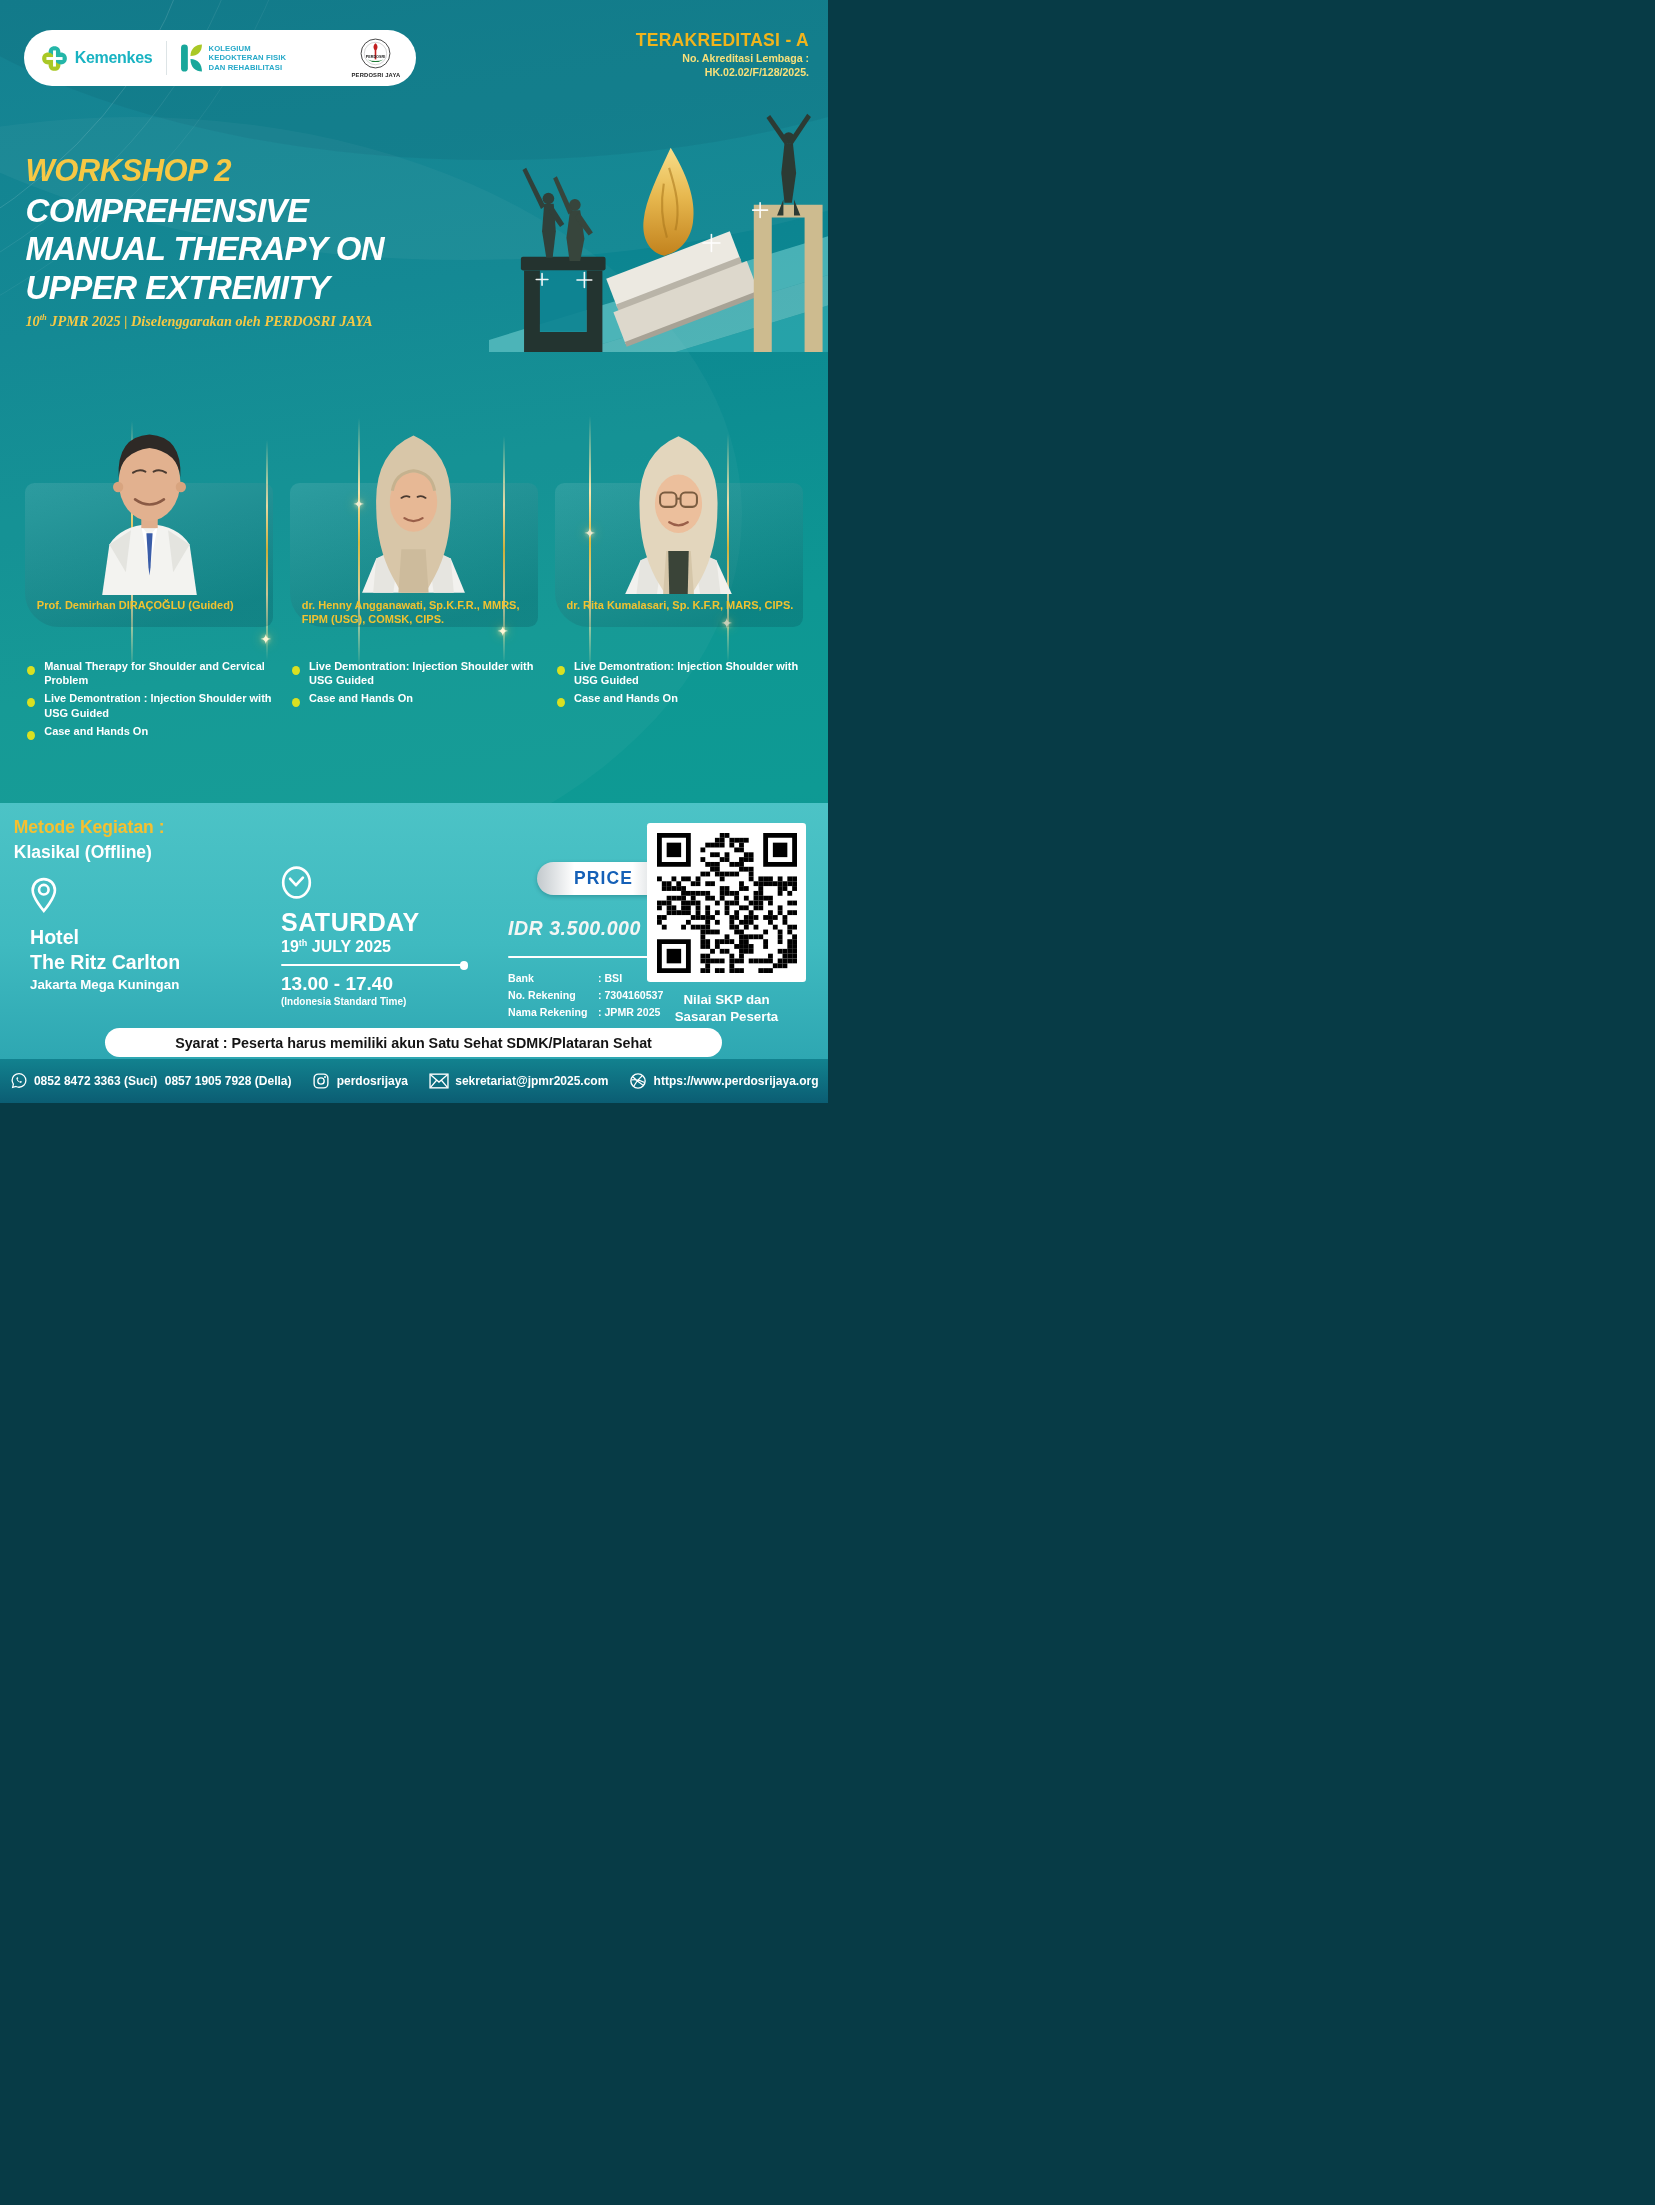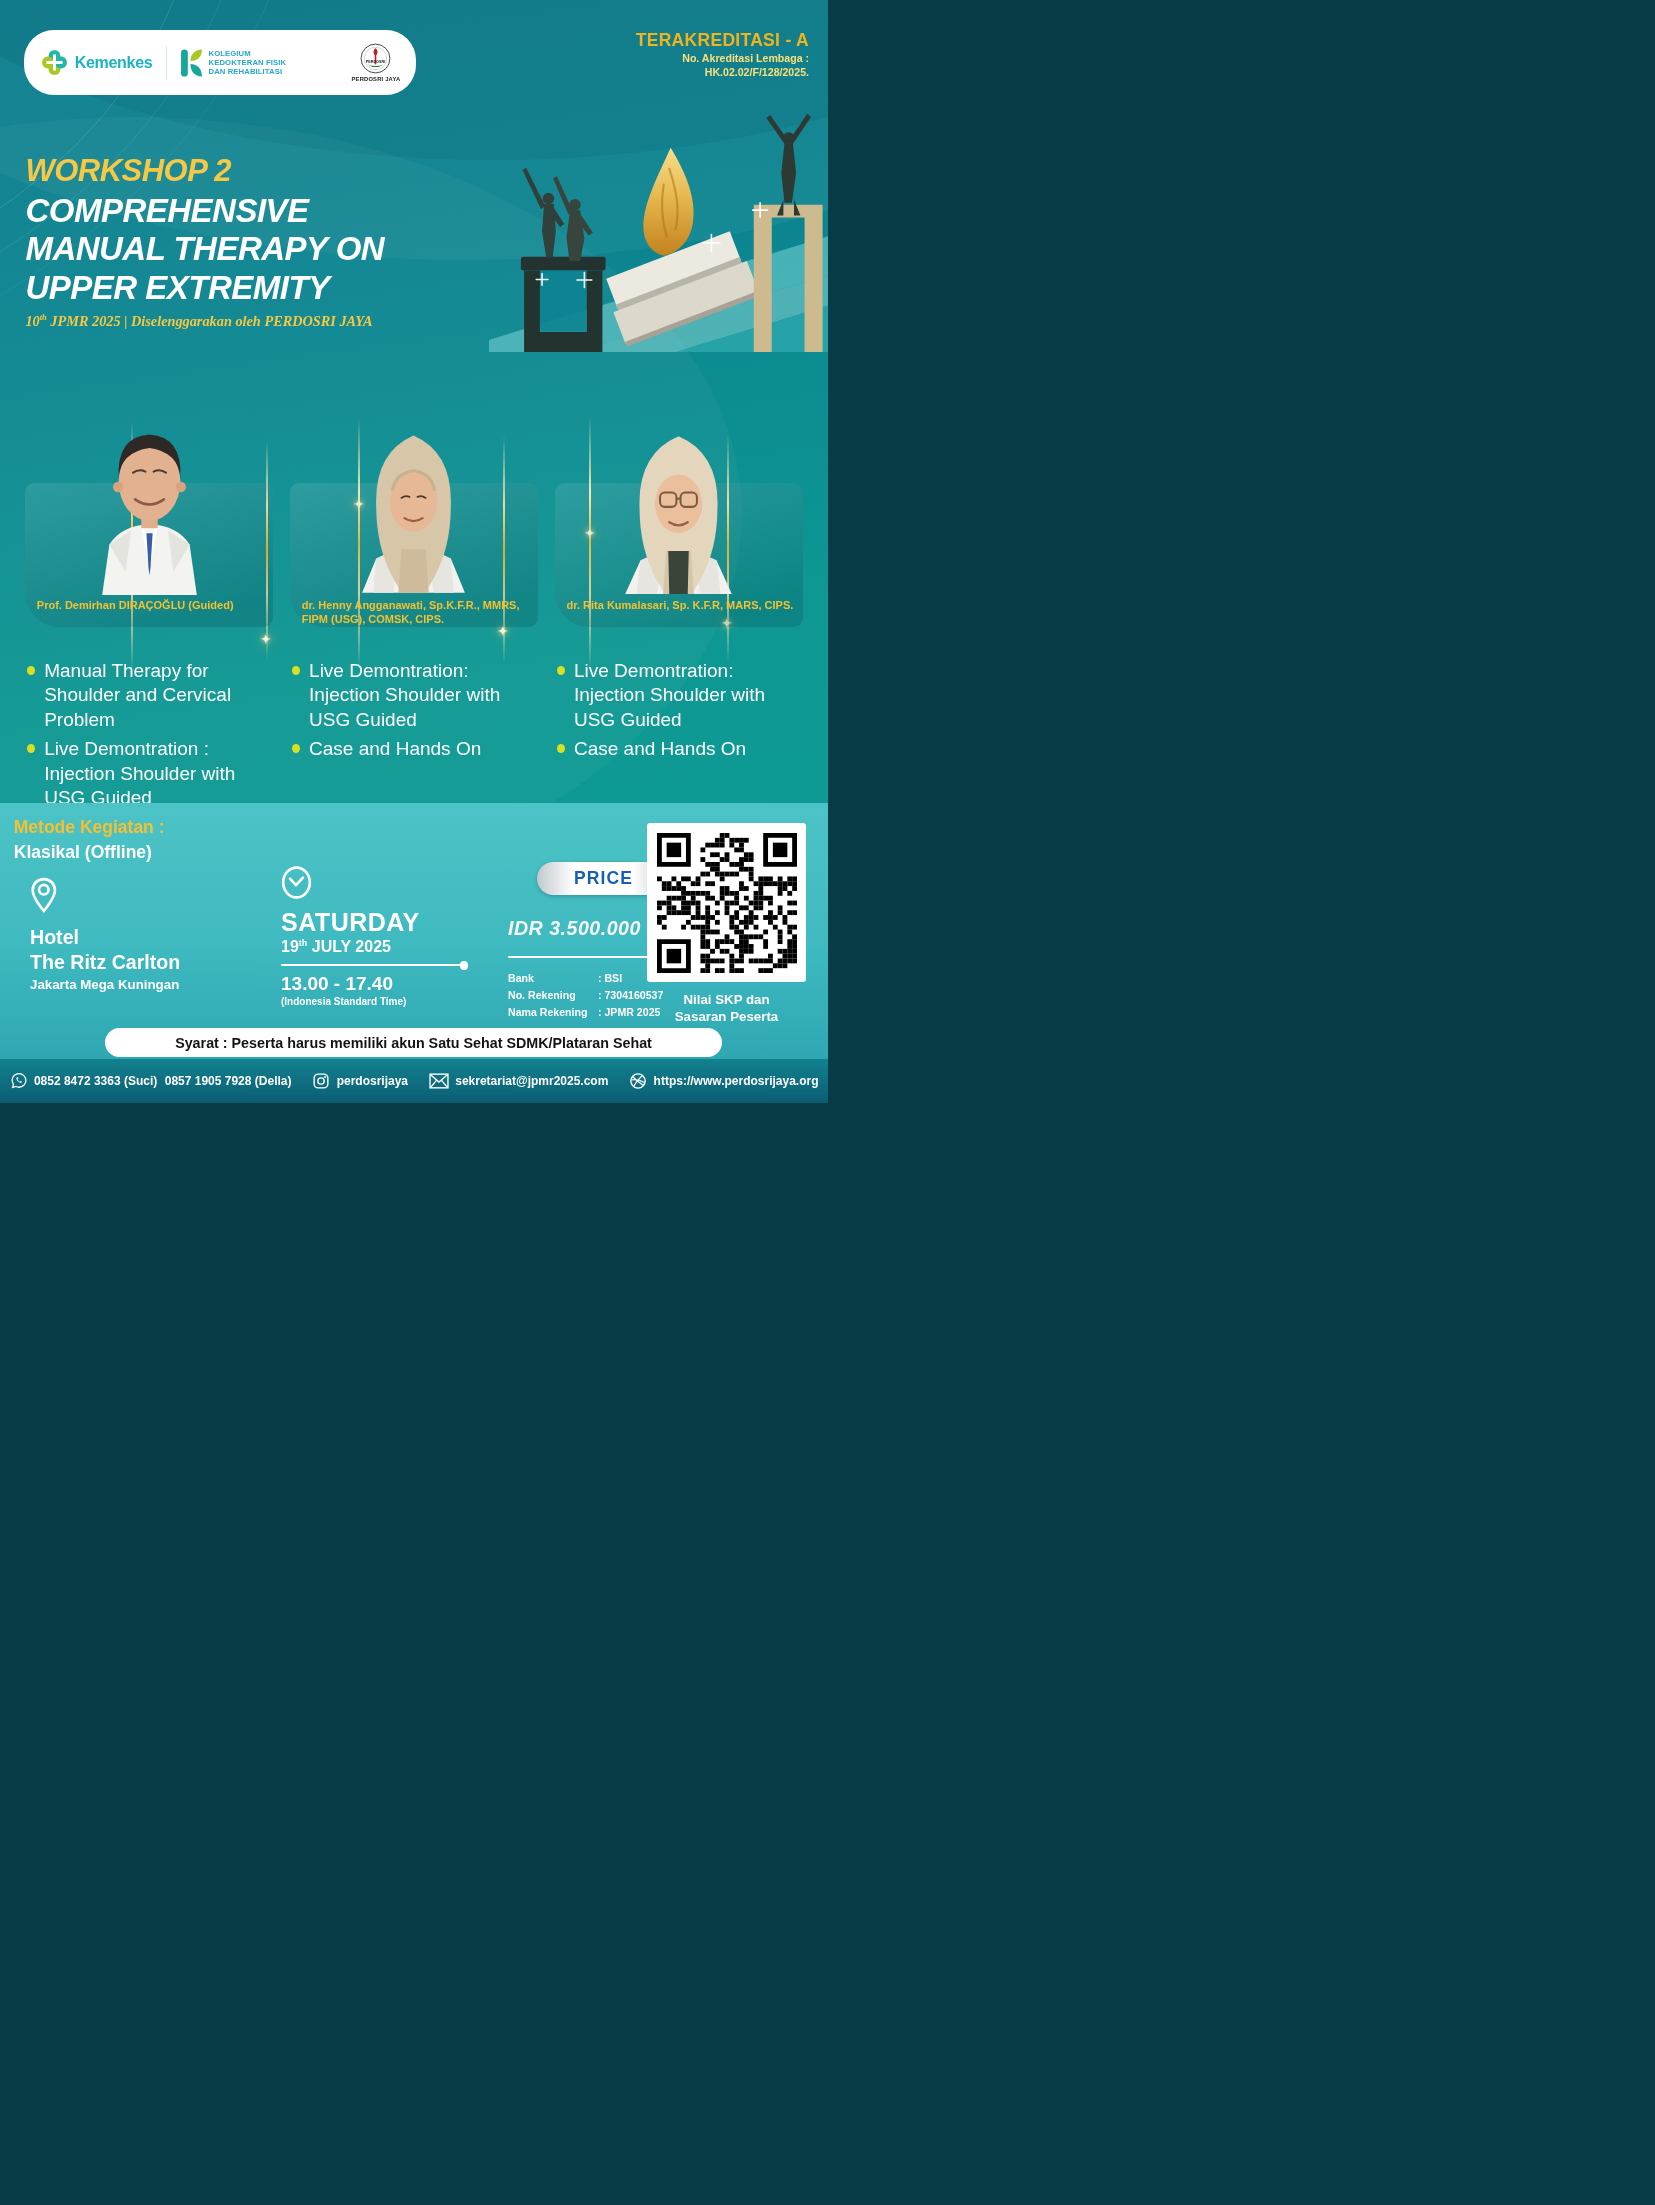--- a/index.html
+++ b/index.html
@@ -9,21 +9,21 @@
     background:linear-gradient(172deg,#0a7c8d 0%,#0c8591 28%,#0e9793 58%,#0e9a94 74%,#0c9095 100%);
   }
   
   .wave{position:absolute;border-radius:50%;pointer-events:none;}
   .wave-a{top:-403px;left:-223px;width:1378px;height:663px;background:rgba(255,255,255,0.045);}
   .wave-b{top:-466px;left:-170px;width:1325px;height:626px;background:rgba(4,56,66,0.10);}
   .wave-c{top:117px;left:-477px;width:1219px;height:795px;background:rgba(255,255,255,0.035);}
   .arc-lines{position:absolute;top:0;left:0;opacity:.5;pointer-events:none;}
   
   .logo-pill{
-    position:absolute;left:24.4px;top:30px;width:392px;height:65px;background:#ffffff;
+    position:absolute;left:24.4px;top:30px;width:392px;height:56px;background:#ffffff;
     border-radius:30px;display:flex;align-items:center;padding:0 16px;box-sizing:border-box;gap:9.5px;
   }
   .kemenkes-wrap{display:flex;align-items:center;gap:5.3px;}
   .kemenkes-text{color:#19b3c2;font-weight:bold;font-size:16px;letter-spacing:-0.3px;}
   .pill-divider{width:0.5px;height:34px;background:#dde4e6;margin:0 4.2px;}
   .kolegium-wrap{display:flex;align-items:center;gap:5.3px;}
   .kolegium-text{color:#26a9c9;font-weight:bold;font-size:7.7px;line-height:1.18;letter-spacing:0.1px;}
   .perdosri-wrap{margin-left:auto;display:flex;flex-direction:column;align-items:center;gap:2.1px;}
   .perdosri-caption{color:#1c1c1c;font-weight:bold;font-size:5.8px;letter-spacing:0.2px;}
   .accreditation{position:absolute;right:19px;top:30px;text-align:right;}
@@ -42,21 +42,21 @@
   .sparkle{position:absolute;color:#fff7d6;font-size:13.8px;text-shadow:0 0 5.3px #ffe9a8,0 0 11.7px #f6c844;pointer-events:none;}
   
   .speakers{position:absolute;left:0;right:0;top:403px;display:flex;padding:0 23px;gap:12.7px;}
   .speaker{flex:1 1 0;position:relative;}
   .speaker-panel{position:absolute;left:2.1px;right:2.1px;top:80px;height:144px;
     background:linear-gradient(165deg,rgba(255,255,255,0.10) 0%,rgba(6,64,76,0.22) 85%);
     border-radius:9.5px 9.5px 9.5px 34px;}
   .photo-wrap{position:relative;height:192px;display:flex;align-items:flex-end;justify-content:center;}
   .speaker-name{position:relative;color:#f2c230;font-weight:bold;font-size:11px;line-height:1.25;padding:4.2px 10.6px 0 13.8px;min-height:33px;}
   .topics{position:relative;list-style:none;margin:26.5px 0 0 0;padding:0 0 0 3.2px;}
-  .topics li{position:relative;color:#ffffff;font-weight:normal;font-size:19px;line-height:1.3;padding-left:18px;margin-bottom:4.2px;}
+  .topics li{position:relative;color:#ffffff;font-weight:bold;font-size:11px;line-height:1.3;padding-left:18px;margin-bottom:4.2px;}
   .topics li::before{content:"";position:absolute;left:1.1px;top:6.9px;width:8px;height:9px;border-radius:50%;background:#d9e021;}
   
   .bottom-section{position:absolute;left:0;top:803px;width:100%;height:256px;
     background:linear-gradient(180deg,#4cc3c6 0%,#3fbac0 55%,#2ea7b2 100%);}
   .method-label{position:absolute;left:13.8px;top:13.8px;color:#f6c030;font-weight:bold;font-size:17.5px;}
   .method-value{position:absolute;left:13.8px;top:39px;color:#ffffff;font-weight:bold;font-size:17.5px;}
   .venue-col{position:absolute;left:30px;top:74px;}
   .venue-line1,.venue-line2{color:#fff;font-weight:bold;font-size:19.6px;line-height:1.28;}
   .venue-line3{color:#fff;font-weight:bold;font-size:13.3px;margin-top:2.1px;}
   .venue-col .pin{margin-bottom:9.5px;}

